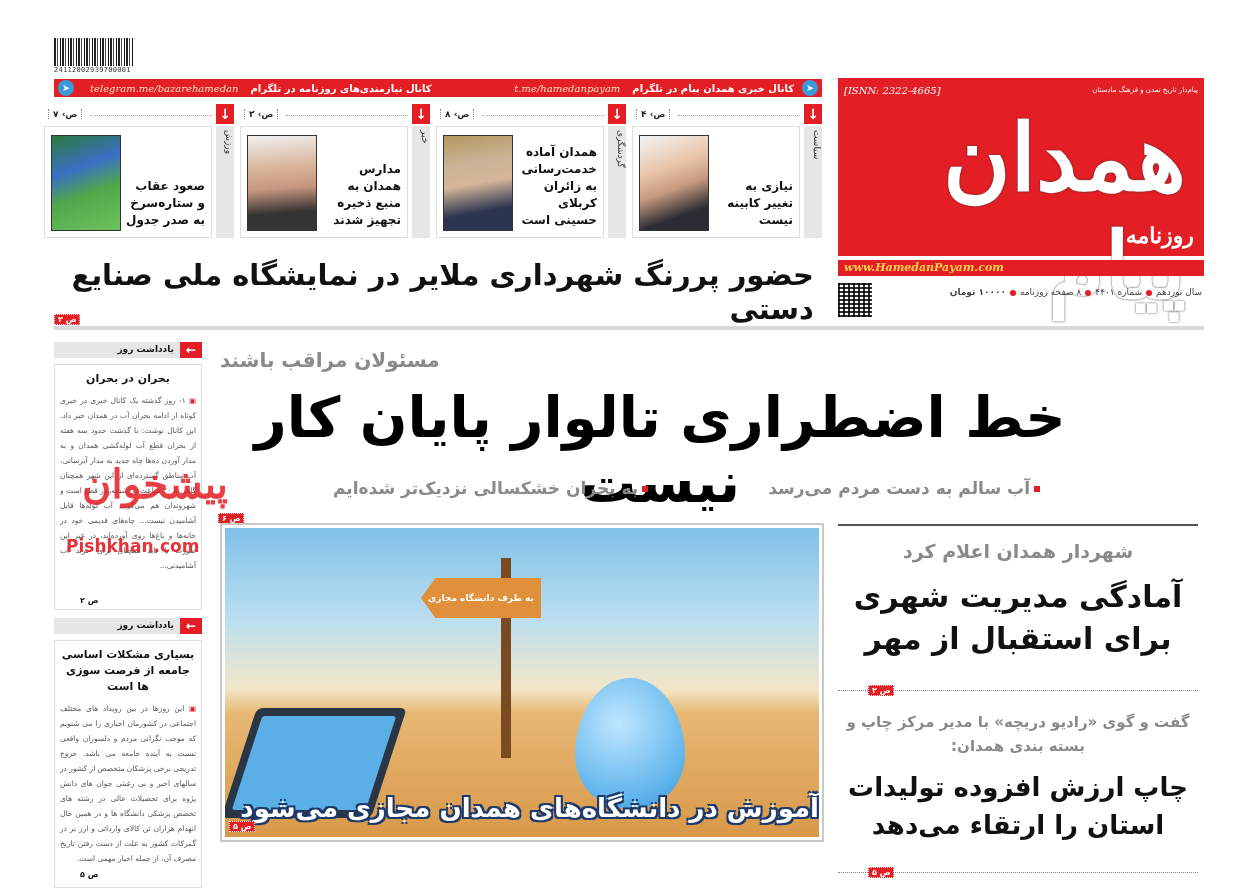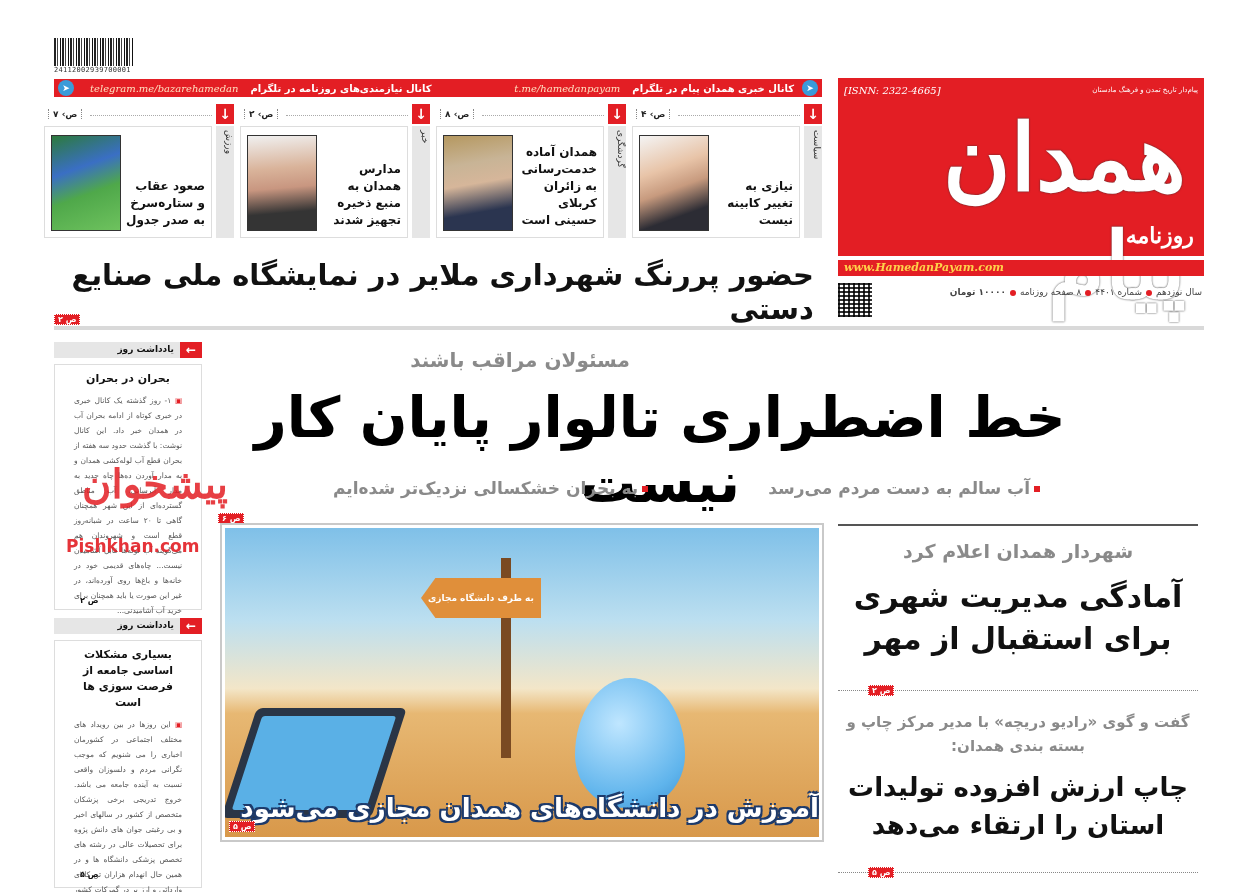--- a/index.html
+++ b/index.html
@@ -45,30 +45,30 @@
 
   
   .sub-headline { left: 54px; top: 258px; width: 760px; text-align: right; direction: rtl; font-size: 29px; font-weight: bold; color: #111; }
   .ref-badge { background: #e31e24; color: #fff; font-size: 8px; font-weight: bold; padding: 0 3px; border: 1px dotted #fff; }
   .divider { left: 54px; top: 326px; width: 1150px; height: 4px; background: #d9d9d9; }
 
   
   .side-head { left: 54px; width: 148px; height: 16px; background: #e6e6e6; }
   .side-head .arr { position: absolute; right: 0; top: 0; width: 22px; height: 16px; background: #e31e24; color: #fff; font-size: 12px; font-weight: bold; display: flex; align-items: center; justify-content: center; }
   .side-head .lbl { position: absolute; right: 28px; top: 2px; font-size: 9px; font-weight: bold; direction: rtl; }
-  .side-box { left: 54px; width: 148px; border: 1px solid #ddd; background: #fff; padding: 6px 19px; direction: rtl; }
+  .side-box { left: 54px; width: 148px; border: 1px solid #ddd; background: #fff; padding: 6px 5px; direction: rtl; }
   .side-title { font-size: 11px; font-weight: bold; text-align: center; margin-bottom: 6px; line-height: 16px; }
   .side-body { font-size: 7.5px; color: #555; line-height: 15px; text-align: justify; }
   .side-body .mark { color: #e31e24; font-weight: bold; }
   .watermark { left: 60px; top: 460px; width: 130px; height: 110px; }
   .wm-fa { position: absolute; left: 22px; top: 0; color: #e31e24; font-size: 40px; font-weight: bold; font-family: "DejaVu Serif", serif; opacity: 0.85; direction: rtl; }
   .wm-en { position: absolute; left: 6px; top: 76px; color: #e31e24; font-size: 17px; font-weight: bold; opacity: 0.9; }
 
   
-  .kicker { left: 220px; top: 348px; width: 600px; text-align: center; direction: rtl; font-size: 20px; font-weight: bold; color: #8a8a8a; }
+  .kicker { left: 220px; top: 348px; width: 600px; text-align: left; direction: rtl; font-size: 20px; font-weight: bold; color: #8a8a8a; }
   .main-headline { left: 220px; top: 385px; width: 880px; text-align: center; direction: rtl; font-size: 56px; font-weight: bold; color: #000000; letter-spacing: -1px; }
   .bullets { left: 220px; top: 478px; width: 820px; direction: rtl; display: flex; justify-content: flex-start; gap: 60px; font-size: 17px; font-weight: bold; color: #8a8a8a; padding-right: 0; }
   .bullets .sq { display: inline-block; width: 6px; height: 6px; background: #e31e24; margin-left: 4px; vertical-align: middle; }
 
   
   .cartoon { left: 220px; top: 523px; width: 604px; height: 319px; border: 2px solid #c9c9c9; padding: 3px; }
   .cartoon-inner { position: relative; width: 100%; height: 100%;
     background: linear-gradient(180deg, #7fc0e8 0%, #bcdff0 30%, #f3e6c8 52%, #e7b873 60%, #d8984a 100%); overflow: hidden; }
   .sign-post { position: absolute; left: 276px; top: 30px; width: 10px; height: 200px; background: #7a4a22; }
   .sign-board { position: absolute; left: 196px; top: 50px; width: 120px; height: 40px; background: #e08f3a; clip-path: polygon(12% 0, 100% 0, 100% 100%, 12% 100%, 0 50%); display: flex; align-items: center; justify-content: center; font-size: 9px; color: #fff; font-weight: bold; direction: rtl; }

